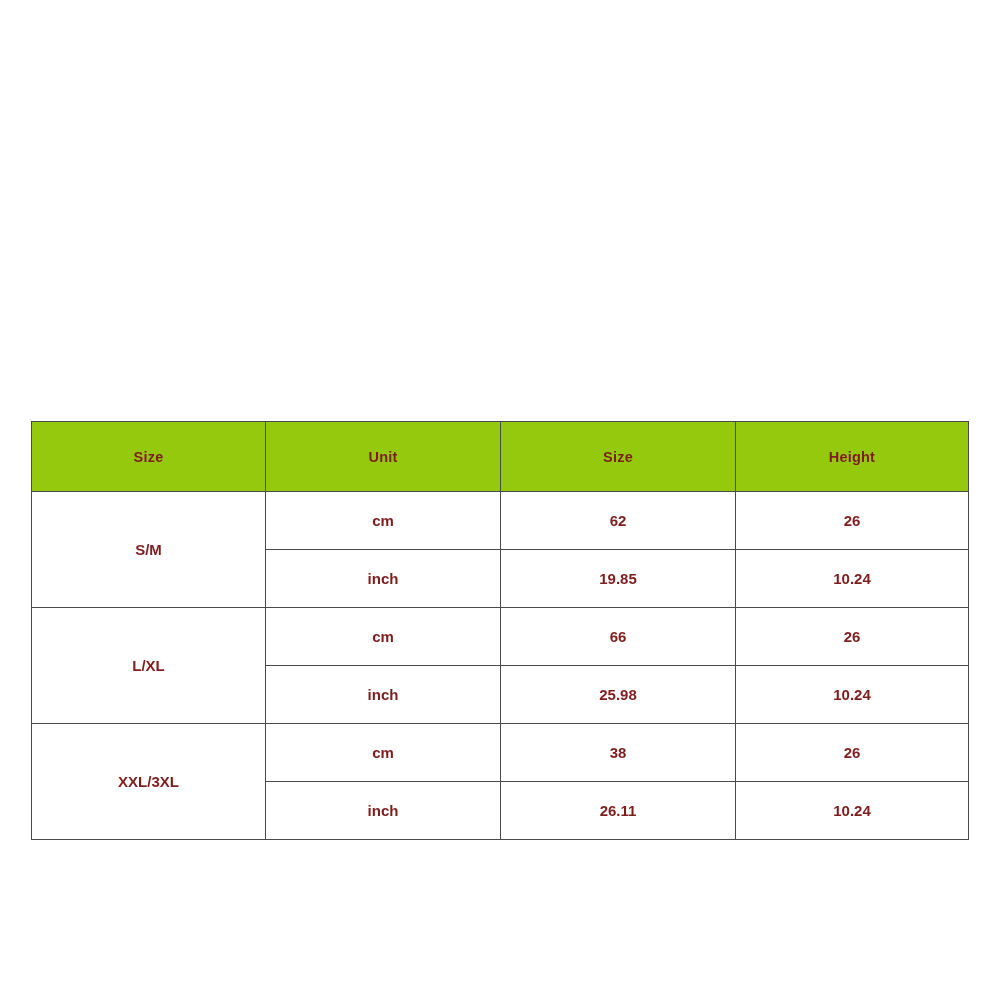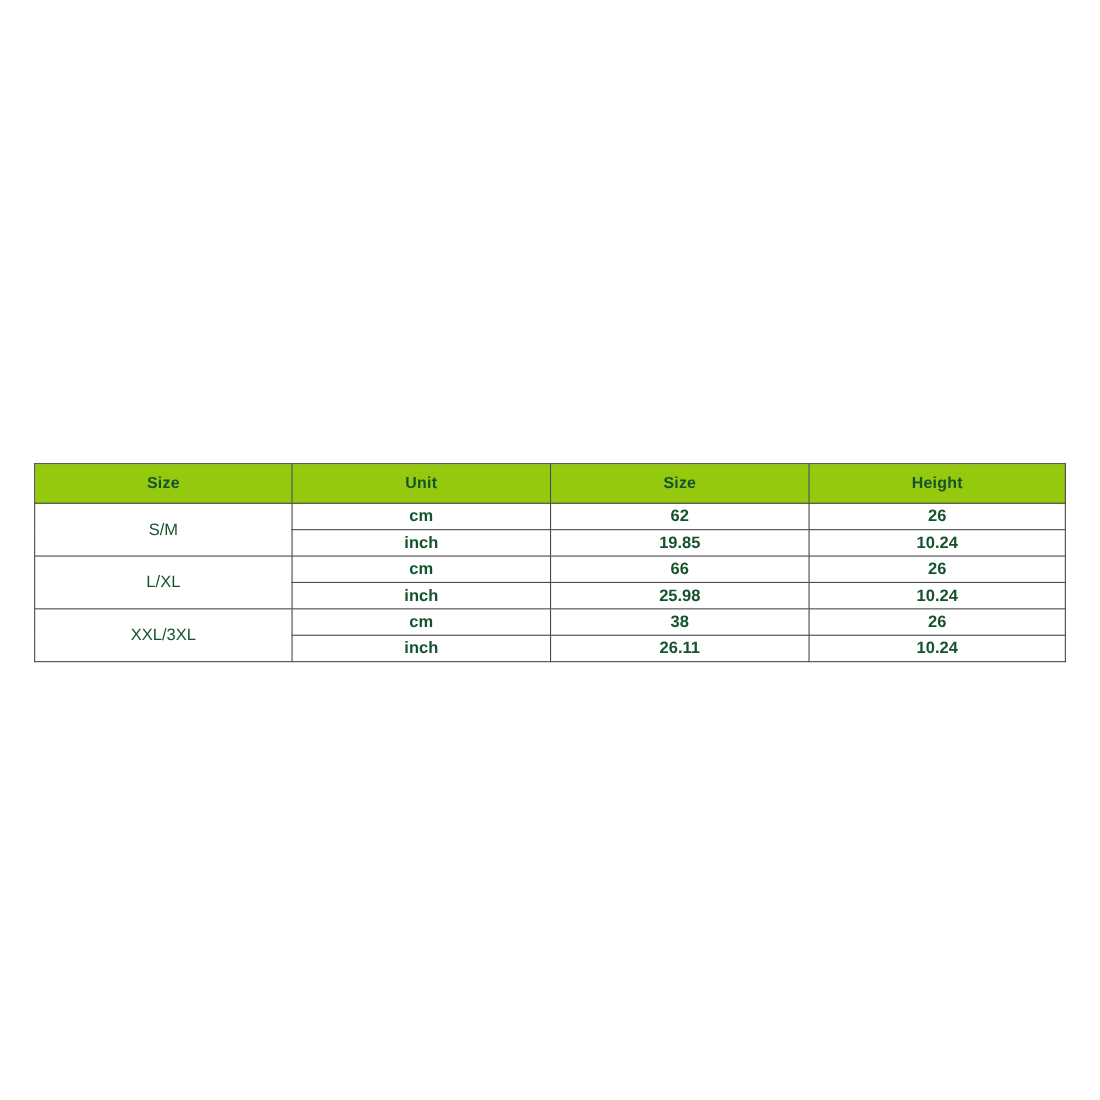--- a/index.html
+++ b/index.html
@@ -34,42 +34,42 @@
   table.size-chart col.c-size   { width: 234px; }
   table.size-chart col.c-unit   { width: 235px; }
   table.size-chart col.c-bust   { width: 235px; }
   table.size-chart col.c-height { width: 233px; }
 
   table.size-chart th,
   table.size-chart td {
     border: 1.6px solid #4a4a4a;
     text-align: center;
     vertical-align: middle;
-    color: #14532d;
-    padding: 0;
+    color: #7f1d1d;
+    padding: 17px;
   }
 
   table.size-chart thead th {
     background: #95c90e;
     height: 35px;
     font-size: 14.5px;
     font-weight: bold;
     letter-spacing: 0.2px;
     border-color: #4a4a4a;
   }
 
   table.size-chart tbody td {
     height: 23px;
     font-size: 15px;
     font-weight: bold;
   }
 
   table.size-chart td.size-cell {
     font-size: 15px;
-    font-weight: normal;
+    font-weight: bold;
   }
 
   table.size-chart tr.group-start td.unit-cell,
   table.size-chart tr.group-start td.val-cell {
     border-top-width: 1.6px;
   }
 </style>
 </head>
 <body>
 

